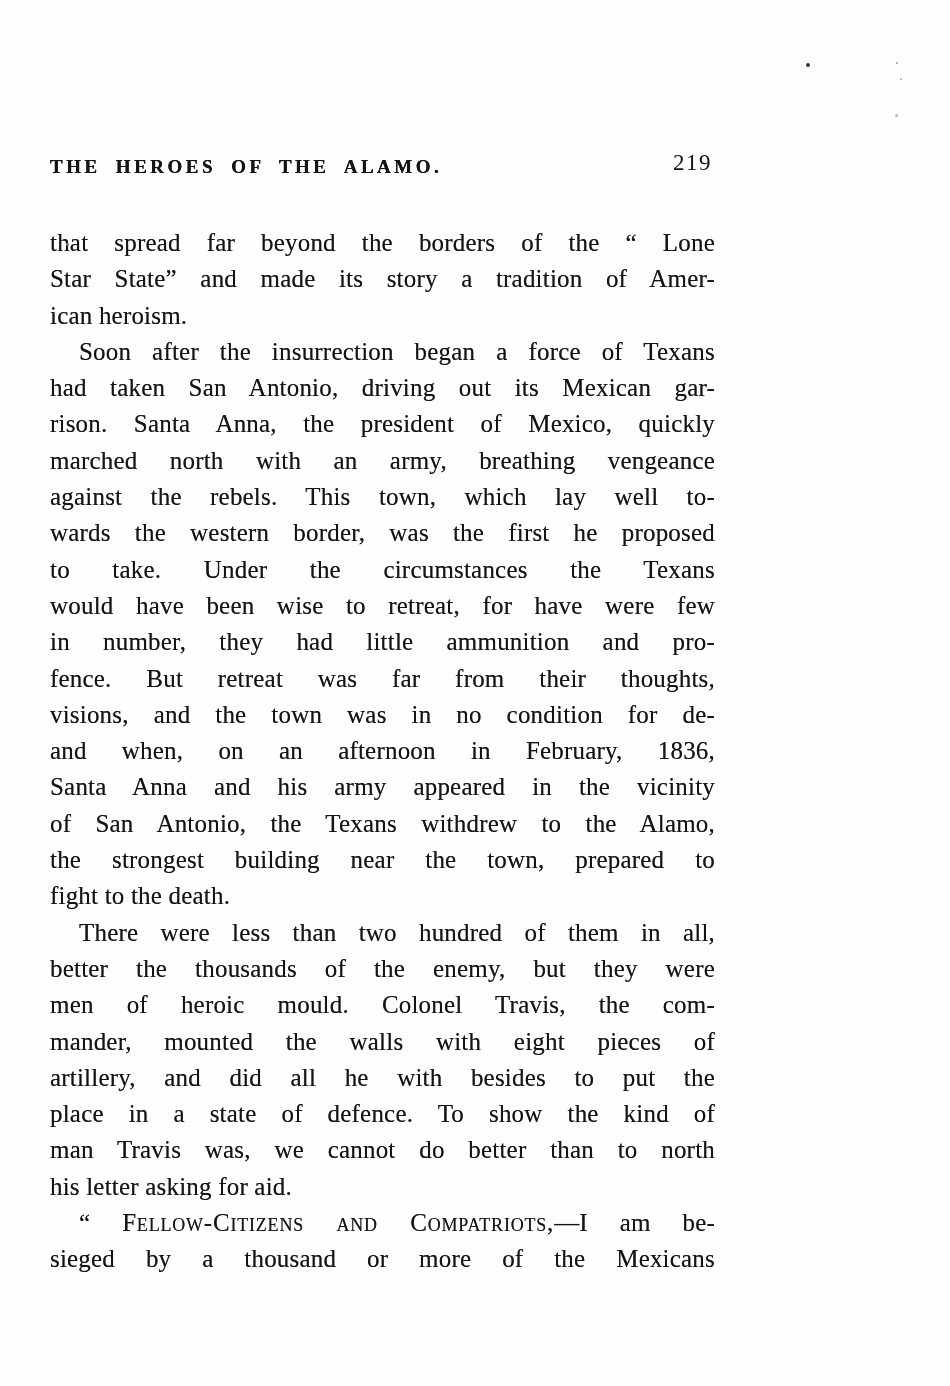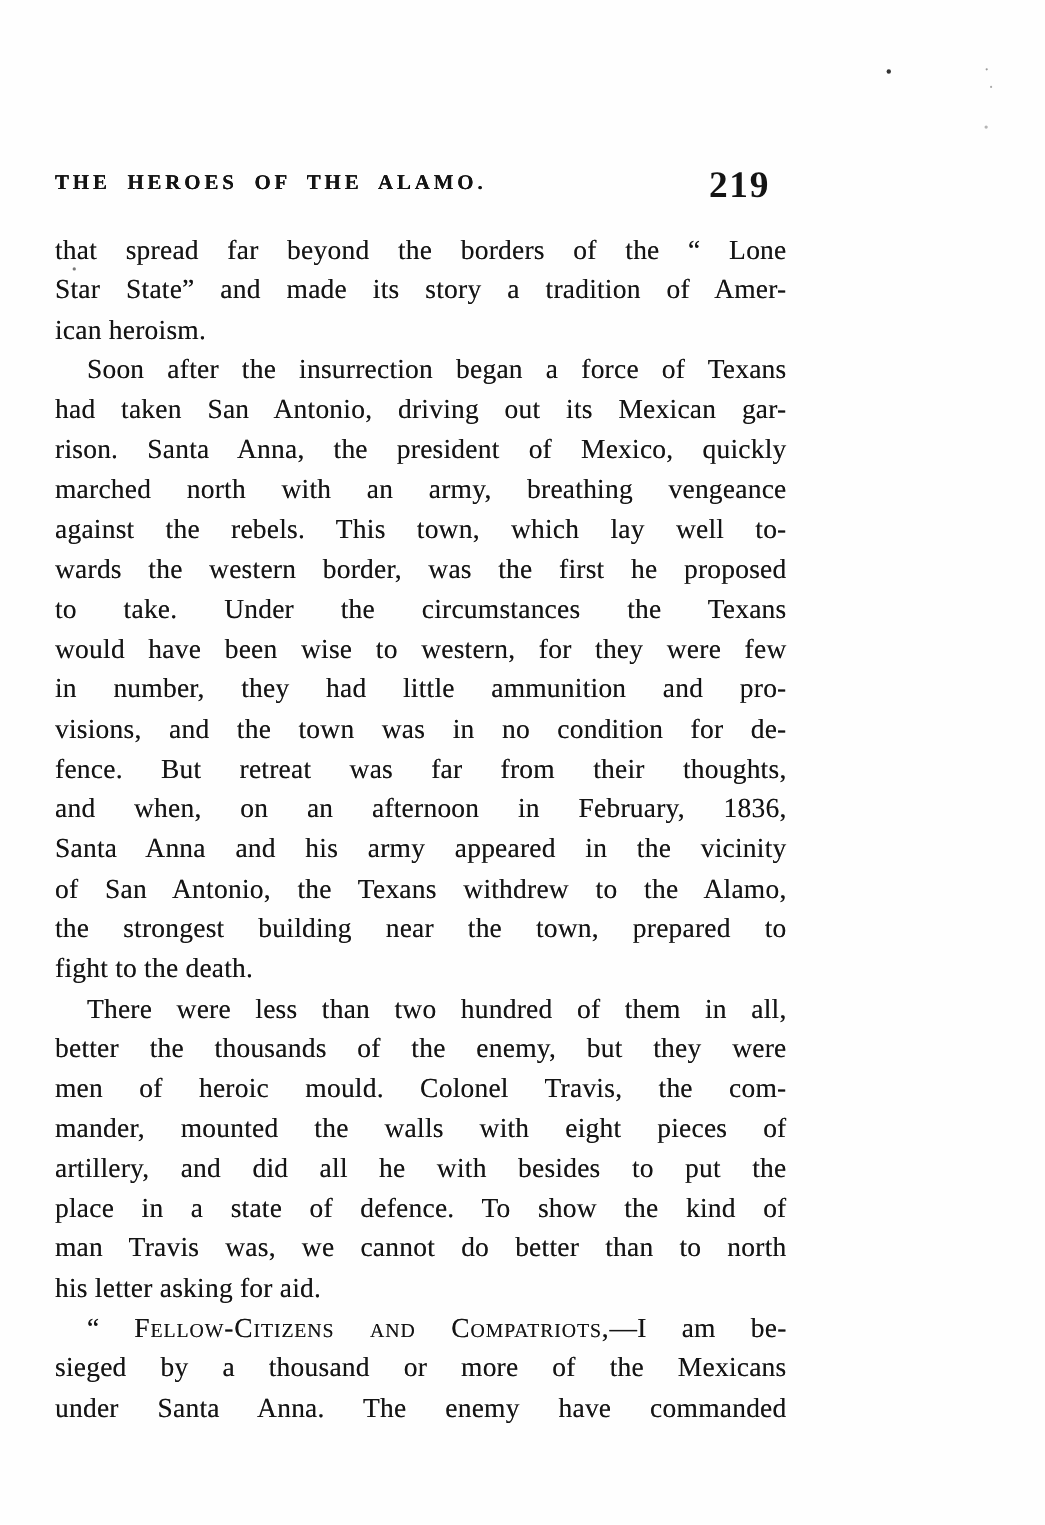--- a/index.html
+++ b/index.html
@@ -30,30 +30,30 @@
     top: 4px;
     text-align: left;
     font-weight: 700;
     font-size: 19px;
     letter-spacing: 3.5px;
     word-spacing: 7px;
     text-shadow: 0 0 0.4px #000;
   }
   .page-number {
     position: absolute;
-    right: 16px;
+    right: 4px;
     top: -2px;
-    font-size: 34px;
-    font-weight: 700;
+    font-size: 23px;
+    font-weight: 400;
     letter-spacing: 1.5px;
   }
   .body-text {
     position: absolute;
     left: 50px;
-    top: 210px;
+    top: 225px;
     width: 665px;
     font-size: 25px;
     line-height: 36.3px;
     letter-spacing: 0.2px;
     text-shadow: 0 0 0.5px rgba(0,0,0,0.55);
   }
   .line {
     text-align: justify;
     text-align-last: justify;
   }
@@ -97,44 +97,43 @@
         <div class="line no-justify">ican heroism.</div>
       </div>
       <div class="paragraph">
         <div class="line indent">Soon after the insurrection began a force of Texans</div>
         <div class="line">had taken San Antonio, driving out its Mexican gar-</div>
         <div class="line">rison. Santa Anna, the president of Mexico, quickly</div>
         <div class="line">marched north with an army, breathing vengeance</div>
         <div class="line">against the rebels. This town, which lay well to-</div>
         <div class="line">wards the western border, was the first he proposed</div>
         <div class="line">to take. Under the circumstances the Texans</div>
-        <div class="line">would have been wise to western, for they were few</div>
+        <div class="line">would have been wise to retreat, for have were few</div>
         <div class="line">in number, they had little ammunition and pro-</div>
+        <div class="line">fence. But retreat was far from their thoughts,</div>
         <div class="line">visions, and the town was in no condition for de-</div>
-        <div class="line">fence. But retreat was far from their thoughts,</div>
         <div class="line">and when, on an afternoon in February, 1836,</div>
         <div class="line">Santa Anna and his army appeared in the vicinity</div>
         <div class="line">of San Antonio, the Texans withdrew to the Alamo,</div>
         <div class="line">the strongest building near the town, prepared to</div>
         <div class="line no-justify">fight to the death.</div>
       </div>
       <div class="paragraph">
         <div class="line indent">There were less than two hundred of them in all,</div>
         <div class="line">better the thousands of the enemy, but they were</div>
         <div class="line">men of heroic mould. Colonel Travis, the com-</div>
         <div class="line">mander, mounted the walls with eight pieces of</div>
         <div class="line">artillery, and did all he with besides to put the</div>
         <div class="line">place in a state of defence. To show the kind of</div>
         <div class="line">man Travis was, we cannot do better than to north</div>
         <div class="line no-justify">his letter asking for aid.</div>
       </div>
       <div class="paragraph letter">
         <div class="line indent"><span class="normal">“ </span><span class="smallcaps">Fellow-Citizens and Compatriots,</span><span class="normal">—I am be-</span></div>
         <div class="line">sieged by a thousand or more of the Mexicans</div>
-        <div class="line">under Santa Anna. The enemy have commanded</div>
       </div>
     </div>
 
   <div class="speck speck-1"></div>
   <div class="speck speck-2"></div>
   <div class="speck speck-3"></div>
   <div class="speck speck-4"></div>
   <div class="speck speck-5"></div>
 
 </div>

